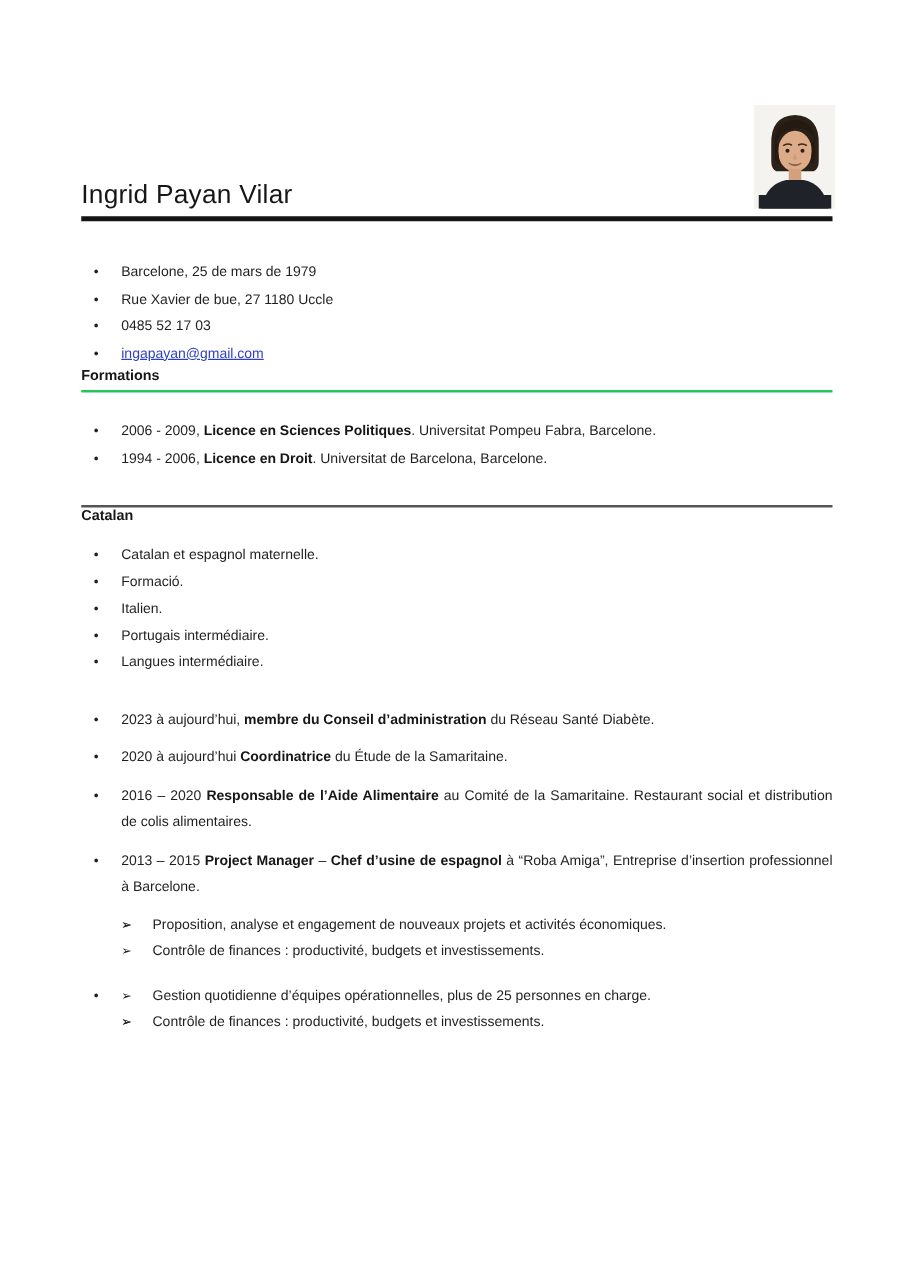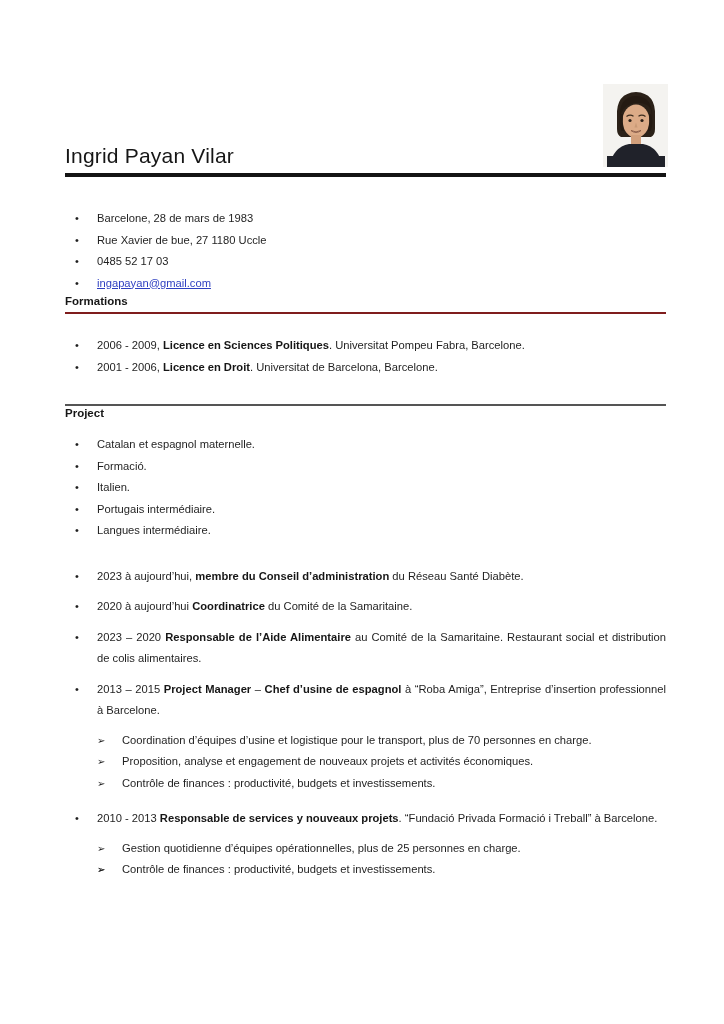--- a/index.html
+++ b/index.html
@@ -52,21 +52,21 @@
   }
   .contact-list { margin-top:31px; }
   a.email { color:#2e3fc1; text-decoration:underline; }
   h2.section {
     margin:0;
     font-size:11.5px;
     font-weight:bold;
     line-height:14px;
     color:#161616;
   }
-  .formations-h { margin-top:15px; padding-bottom:4px; border-bottom:2px solid #7f1d1d; }
+  .formations-h { margin-top:15px; padding-bottom:4px; border-bottom:2px solid #22c55e; }
   .formations-list { margin-top:21px; }
   .separator {
     margin:26px 0 0 0;
     border:none;
     border-top:2px solid #555555;
   }
   .langues-h { margin-top:14px; }
   .langues-list { margin-top:14px; }
   .exp-h { margin-top:11px; padding-bottom:4px; border-bottom:2px solid #3a3a3a; }
   .exp-list { margin-top:24px; }
@@ -99,73 +99,72 @@
     <path d="M6 83 Q10 63 26 60 L40 60 Q56 63 60 83 Z" fill="#20222a"></path>
     <rect x="4" y="72" width="58" height="11" fill="#20222a"></rect>
   </svg>
 
   <div class="content">
 
     <h1 class="name">Ingrid Payan Vilar</h1>
     <div class="title-rule"></div>
 
     <ul class="contact-list">
-      <li><span class="marker">•</span><span>Barcelone, 28 de mars de 1983</span></li>
+      <li><span class="marker">•</span><span>Barcelone, 25 de mars de 1979</span></li>
       <li><span class="marker">•</span><span>Rue Xavier de bue, 27 1180 Uccle</span></li>
       <li><span class="marker">•</span><span>0485 52 17 03</span></li>
       <li><span class="marker">•</span><a class="email" href="#">ingapayan@gmail.com</a></li>
     </ul>
 
     <h2 class="section formations-h">Formations</h2>
     <ul class="formations-list">
       <li><span class="marker">•</span><span><span>2006 - 2009, </span><b>Licence en Sciences Politiques</b><span>. Universitat Pompeu Fabra, Barcelone.</span></span></li>
-      <li><span class="marker">•</span><span><span>2001 - 2006, </span><b>Licence en Droit</b><span>. Universitat de Barcelona, Barcelone.</span></span></li>
+      <li><span class="marker">•</span><span><span>1994 - 2006, </span><b>Licence en Droit</b><span>. Universitat de Barcelona, Barcelone.</span></span></li>
     </ul>
 
     <hr class="separator">
 
-    <h2 class="section langues-h">Project</h2>
+    <h2 class="section langues-h">Catalan</h2>
     <ul class="langues-list">
       <li><span class="marker">•</span><span>Catalan et espagnol maternelle.</span></li>
       <li><span class="marker">•</span><span>Formació.</span></li>
       <li><span class="marker">•</span><span>Italien.</span></li>
       <li><span class="marker">•</span><span>Portugais intermédiaire.</span></li>
       <li><span class="marker">•</span><span>Langues intermédiaire.</span></li>
     </ul>
 
     <ul class="exp-list">
 
       <li>
           <span class="marker">•</span>
         <div class="exp-text"><span>2023 à aujourd’hui, </span><b>membre du Conseil d’administration</b><span> du Réseau Santé Diabète.</span></div>
       </li>
 
       <li>
           <span class="marker">•</span>
-        <div class="exp-text"><span>2020 à aujourd’hui </span><b>Coordinatrice</b><span> du Comité de la Samaritaine.</span></div>
+        <div class="exp-text"><span>2020 à aujourd’hui </span><b>Coordinatrice</b><span> du Étude de la Samaritaine.</span></div>
       </li>
 
       <li>
           <span class="marker">•</span>
-        <div class="exp-text"><span>2023 – 2020 </span><b>Responsable de l’Aide Alimentaire</b><span> au Comité de la Samaritaine. Restaurant social et distribution de colis alimentaires.</span></div>
+        <div class="exp-text"><span>2016 – 2020 </span><b>Responsable de l’Aide Alimentaire</b><span> au Comité de la Samaritaine. Restaurant social et distribution de colis alimentaires.</span></div>
       </li>
 
       <li>
           <span class="marker">•</span>
         <div class="exp-text"><span>2013 – 2015 </span><b>Project Manager</b><span> – </span><b>Chef d’usine de espagnol</b><span> à “Roba Amiga”, Entreprise d’insertion professionnel à Barcelone.</span></div>
         <ul class="sub-list">
-          <li><span class="marker">➢</span><span>Coordination d’équipes d’usine et logistique pour le transport, plus de 70 personnes en charge.</span></li>
+          <li><span class="marker">➢</span></li>
           <li><span class="marker">➢</span><span>Proposition, analyse et engagement de nouveaux projets et activités économiques.</span></li>
           <li><span class="marker">➢</span><span>Contrôle de finances : productivité, budgets et investissements.</span></li>
         </ul>
       </li>
 
       <li>
           <span class="marker">•</span>
-        <div class="exp-text"><span>2010 - 2013 </span><b>Responsable de services y nouveaux projets</b><span>. “Fundació Privada Formació i Treball” à Barcelone.</span></div>
         <ul class="sub-list">
           <li><span class="marker">➢</span><span>Gestion quotidienne d’équipes opérationnelles, plus de 25 personnes en charge.</span></li>
           <li><span class="marker">➢</span></li>
           <li><span class="marker">➢</span><span>Contrôle de finances : productivité, budgets et investissements.</span></li>
         </ul>
       </li>
 
     </ul>
   </div>
 </div>

